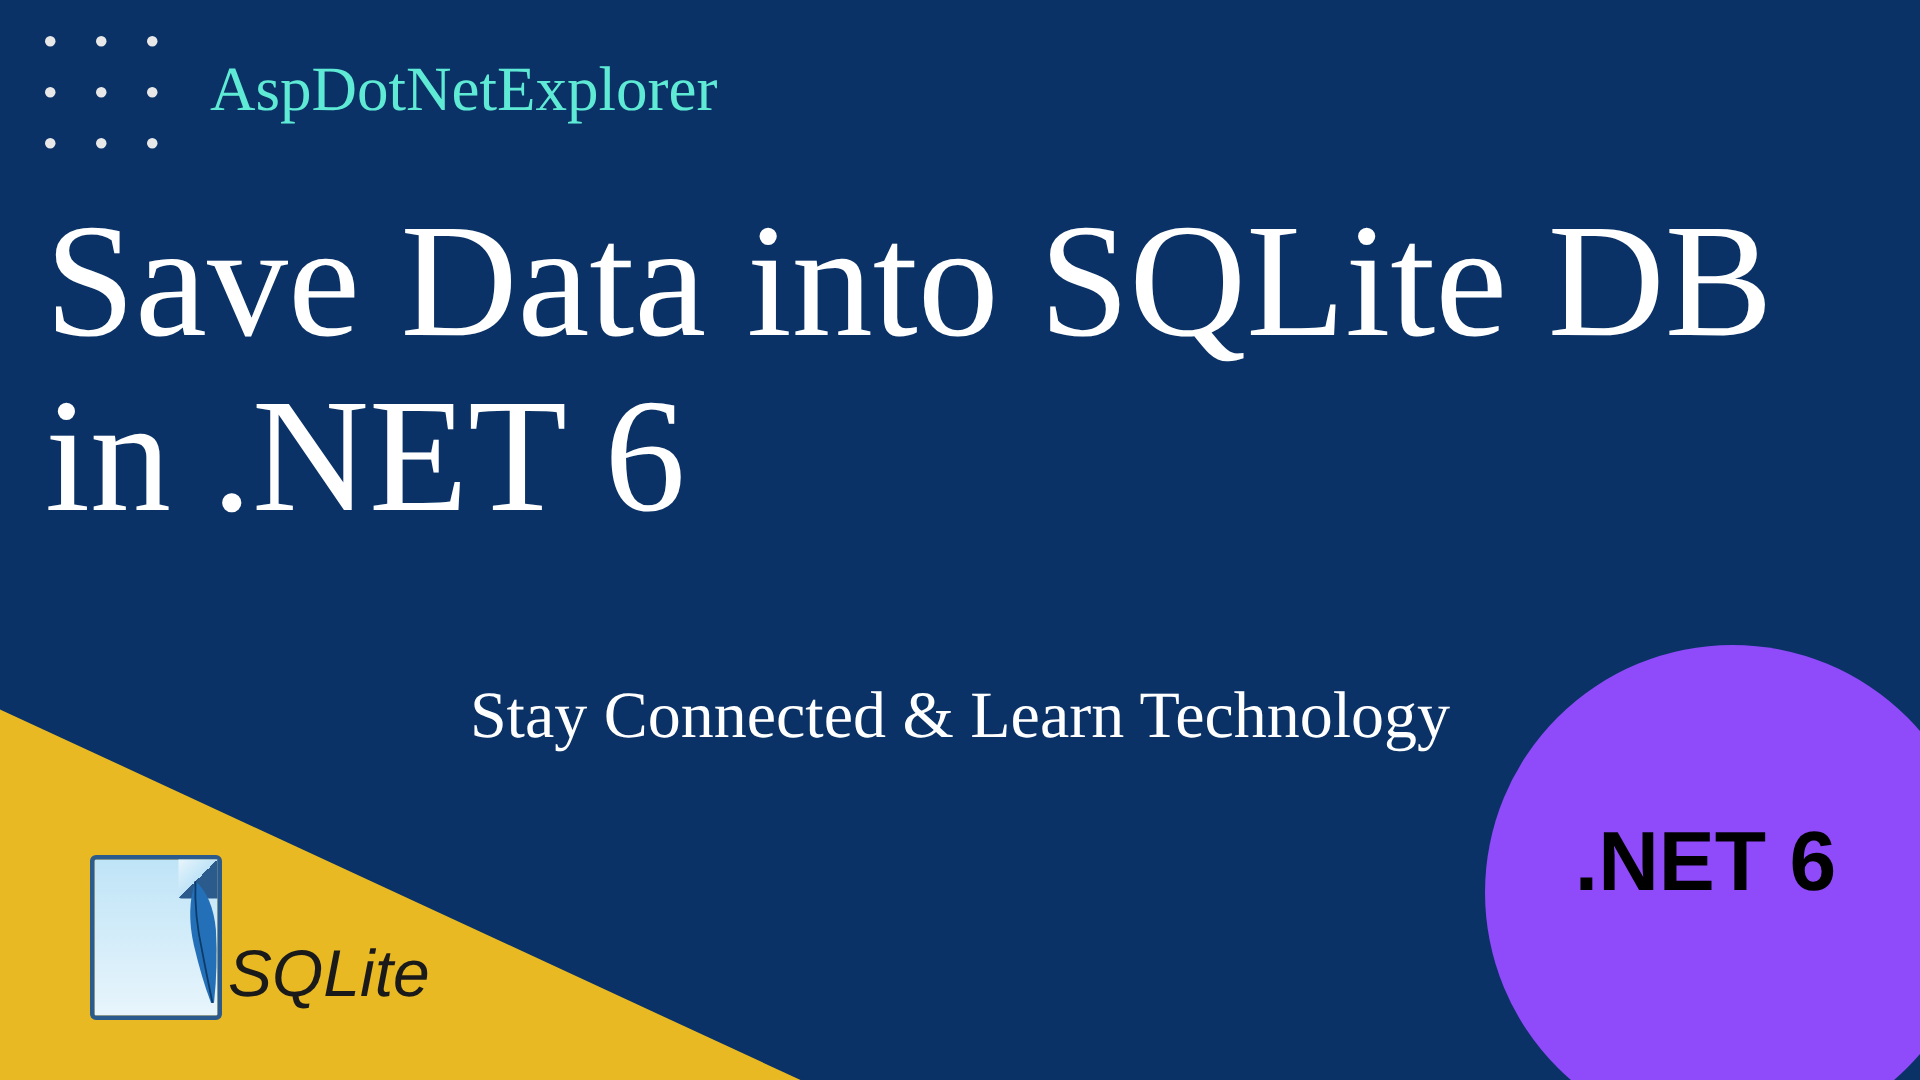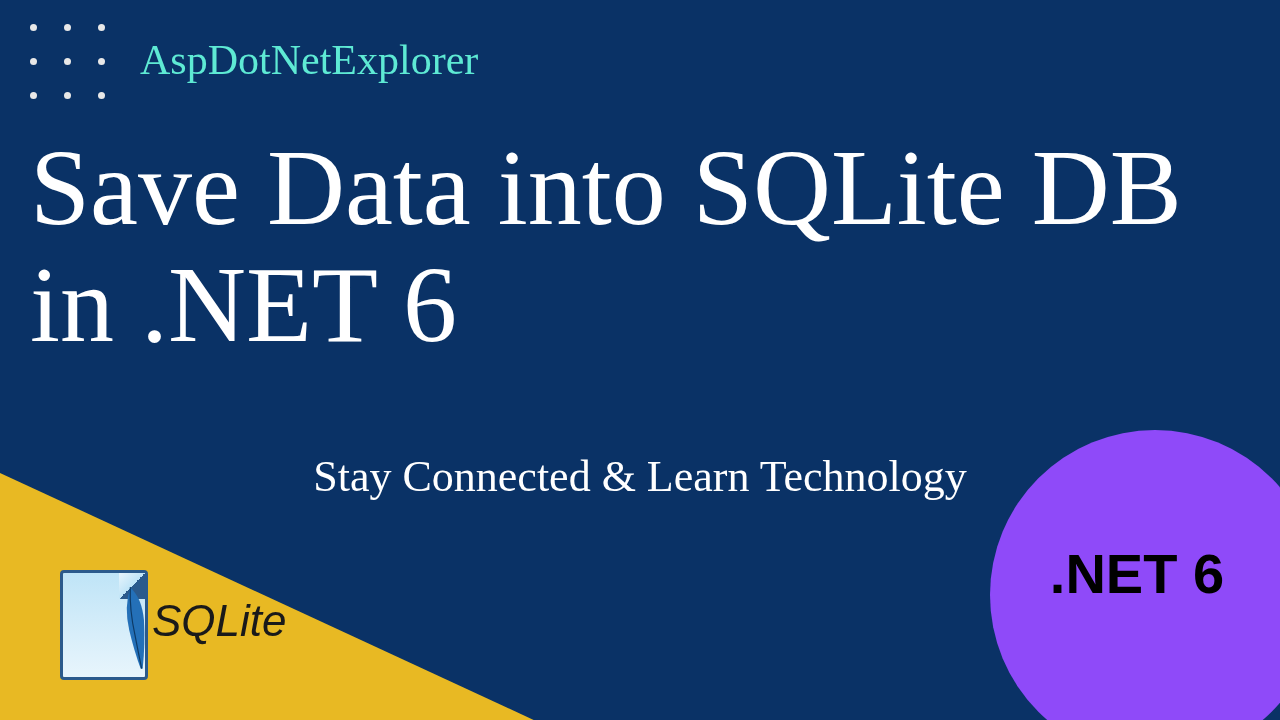--- a/index.html
+++ b/index.html
@@ -62,21 +62,21 @@
     width: 0;
     height: 0;
     border-bottom: 250px solid #e8b923;
     border-right: 540px solid transparent;
   }
   .sqlite-logo {
     position: absolute;
     bottom: 40px;
     left: 60px;
     display: flex;
-    align-items: center;
+    align-items: flex-end;
     gap: 4px;
   }
   .sqlite-box {
     width: 88px;
     height: 110px;
     background: linear-gradient(180deg, #bfe4f7 0%, #e8f5fc 100%);
     border: 3px solid #2b5a8c;
     border-radius: 4px;
     position: relative;
   }

